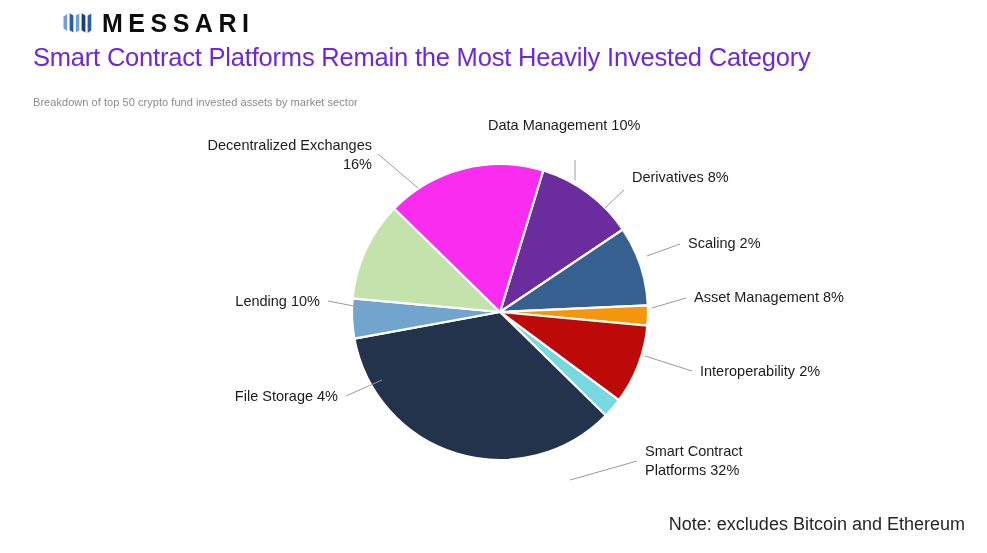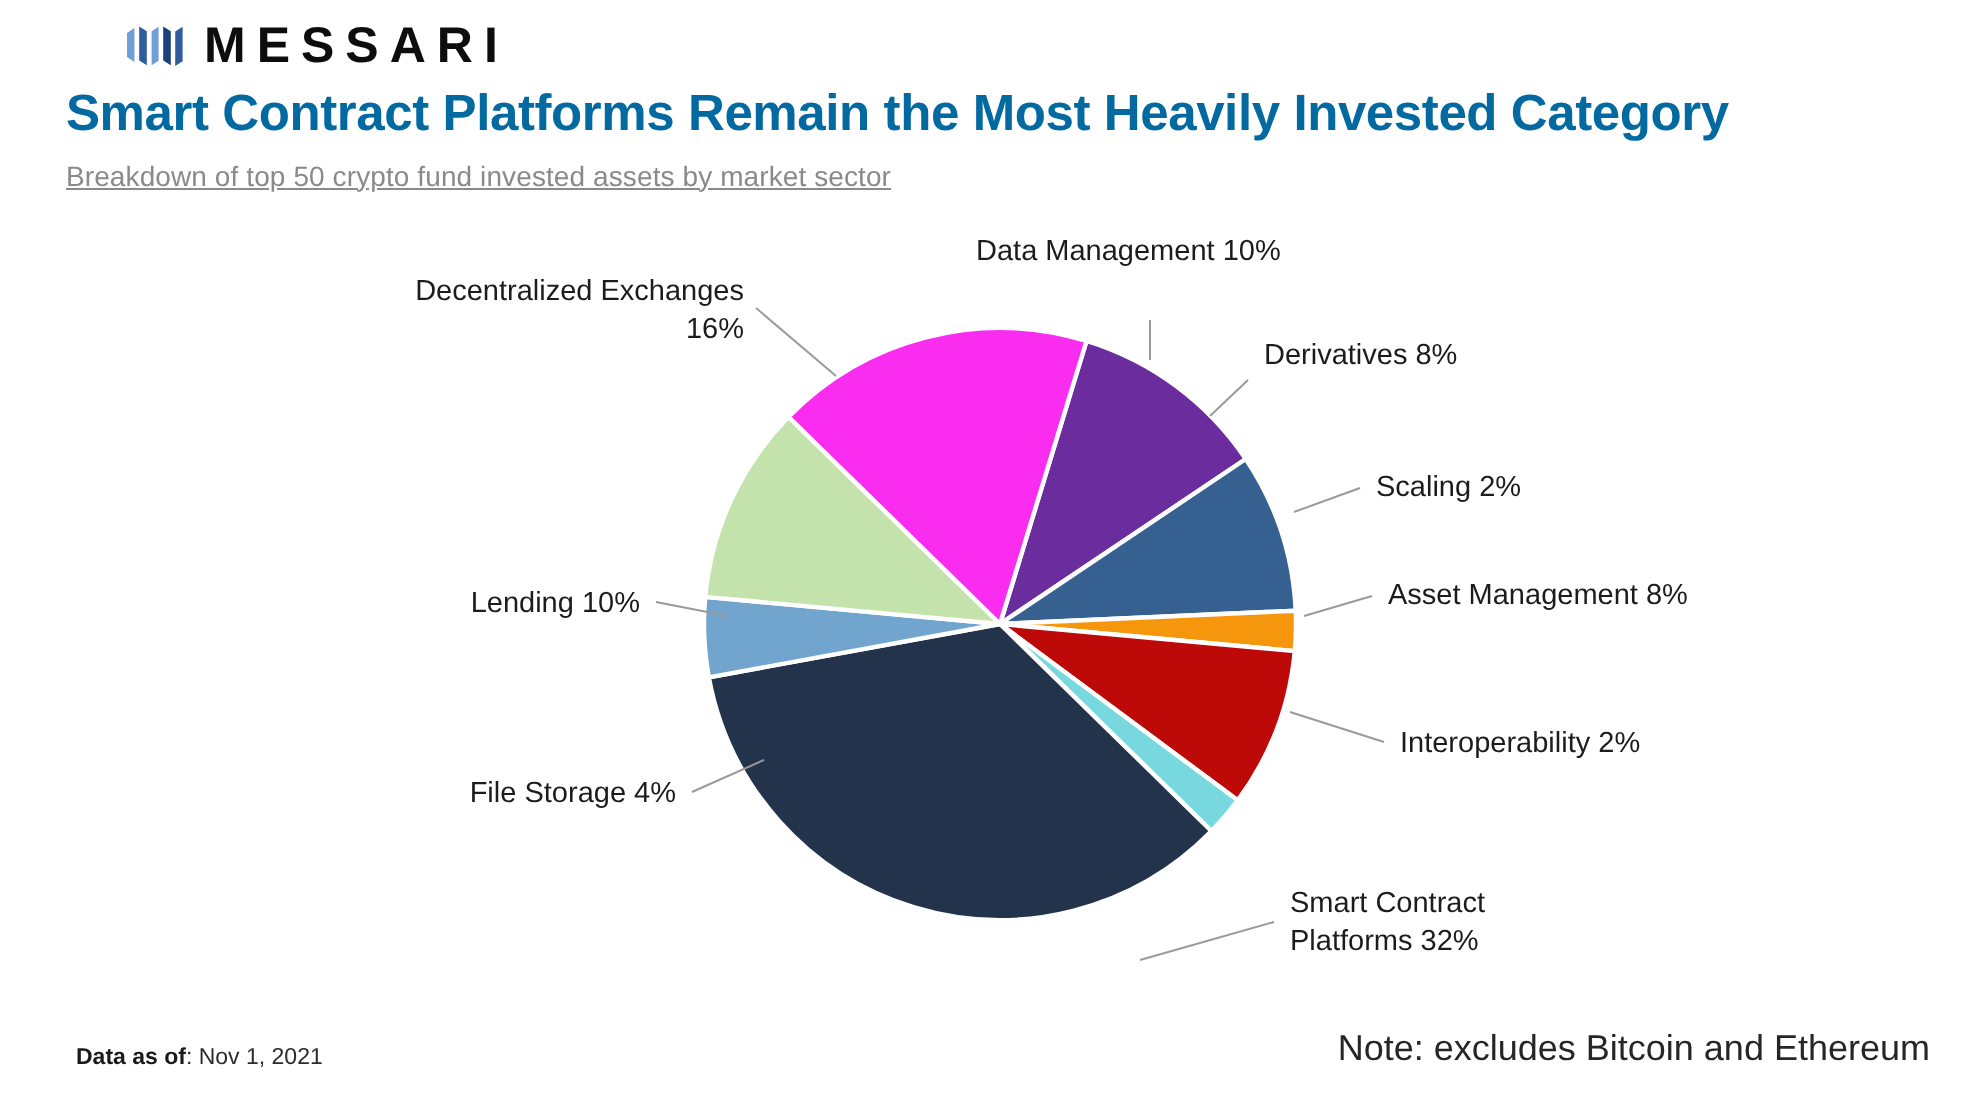--- a/index.html
+++ b/index.html
@@ -38,33 +38,32 @@
   #brand-name {
     font-size: 25px;
     font-weight: 700;
     letter-spacing: 5.5px;
     color: #0d0d0d;
     line-height: 1;
   }
   #chart-title {
     margin-top: 5px;
     font-size: 25.5px;
-    font-weight: 700;
+    font-weight: 400;
     letter-spacing: -0.2px;
-    color: #0369a1;
+    color: #6d28d9;
     line-height: 1.12;
     white-space: nowrap;
   }
   #chart-subtitle {
-    margin-top: 8px;
-    font-size: 14px;
+    margin-top: 24px;
+    font-size: 11px;
     font-weight: 400;
     color: #8a8a8a;
     letter-spacing: 0.05px;
-    text-decoration: underline;
   }
 
   
   #chart-stage {
     position: absolute;
     left: 0;
     top: 108px;
     width: 833px;
     height: 400px;
   }
@@ -160,18 +159,15 @@
         <text class="slice-label" x="700" y="268" text-anchor="start">Interoperability  2%</text>
         <text class="slice-label" x="645" y="348" text-anchor="start"><tspan x="645" dy="0" text-anchor="start">Smart Contract</tspan><tspan x="645" dy="19" text-anchor="start">Platforms  32%</tspan></text>
         <text class="slice-label" x="338" y="293" text-anchor="end">File Storage  4%</text>
         <text class="slice-label" x="320" y="198" text-anchor="end">Lending  10%</text>
         <text class="slice-label" x="372" y="42" text-anchor="end"><tspan x="372" dy="0" text-anchor="end">Decentralized Exchanges</tspan><tspan x="372" dy="19" text-anchor="end">16%</tspan></text>
       </g>
   </svg>
 </div>
 
 <div id="footer-left">
-  <div>
-    <span class="flabel">Data as of</span><span>: Nov 1, 2021</span>
-  </div>
 </div>
 
 <div id="footer-note">Note: excludes Bitcoin and Ethereum</div>
 
 </body></html>

